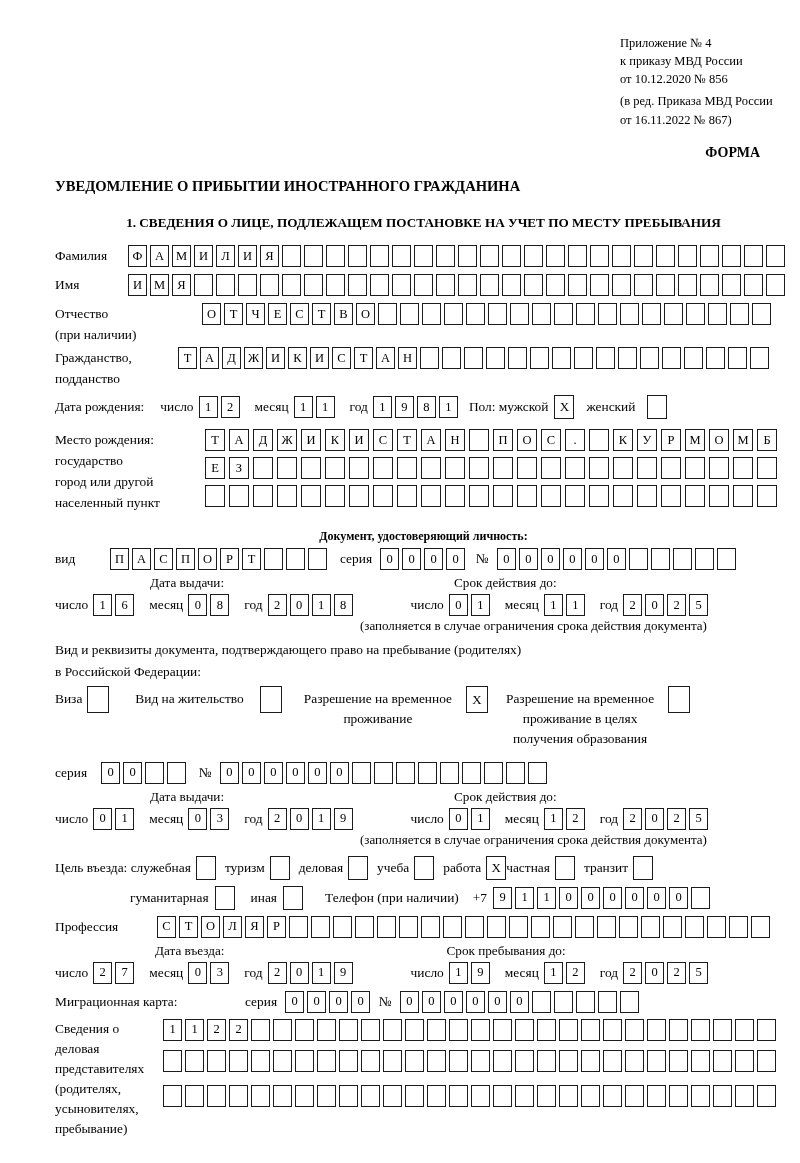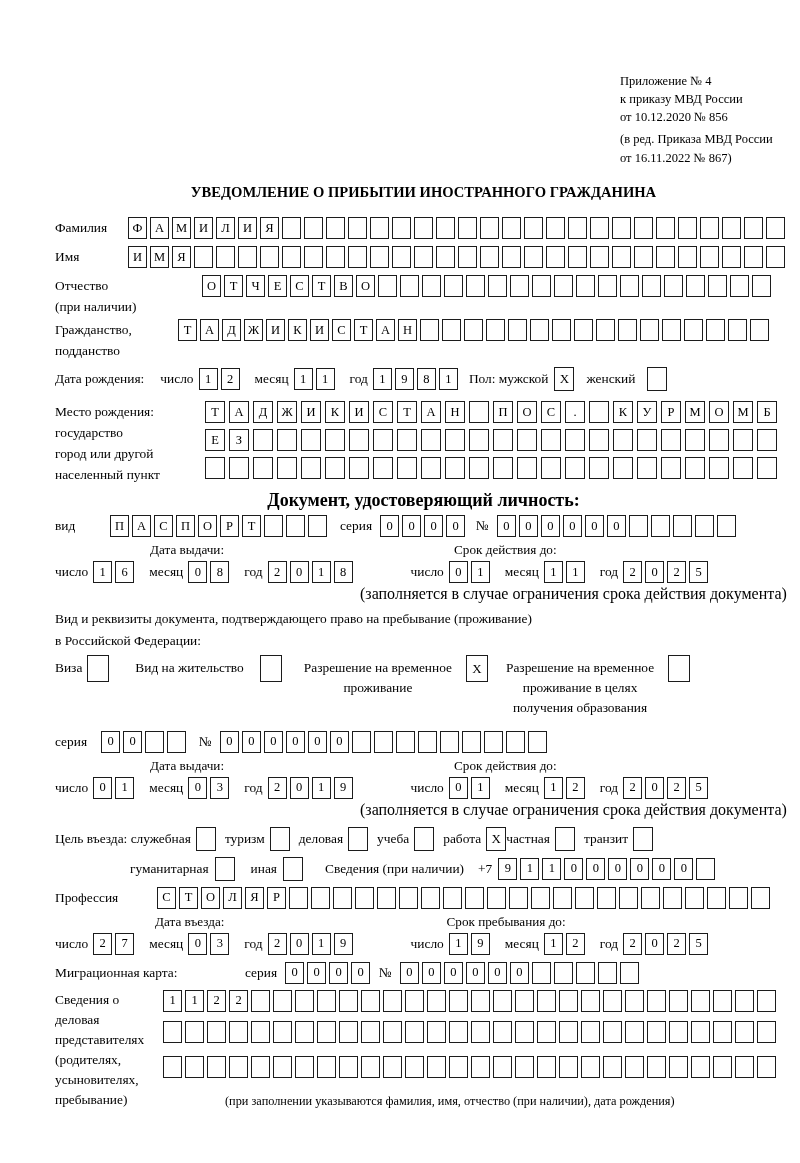--- a/index.html
+++ b/index.html
@@ -2,24 +2,24 @@
 <html><head>
 <meta charset="utf-8">
 <style>
   * { margin:0; padding:0; box-sizing:border-box; }
   html,body { background:#ffffff; }
   .page {
     width:800px; height:1163px; background:#fff; color:#000;
     font-family:"Liberation Serif","DejaVu Serif",serif;
     padding:34px 8px 0 55px; overflow:hidden; position:relative;
   }
-  .hdr { margin-left:565px; font-size:12.5px; line-height:1.45;margin-top:38px; }
+  .hdr { margin-left:565px; font-size:12.5px; line-height:1.45; }
   .hdr .ed { margin-top:4px; }
   .forma { text-align:right; margin-right:32px; margin-top:16px; font-weight:700; font-size:14px; }
-  .title { text-align:center; font-weight:700; font-size:14.6px; margin-top:14px; line-height:1.55; }
+  .title { font-weight:700; font-size:14.6px; margin-top:14px; line-height:1.55; }
   .blank-line { display:inline-block; width:52px; height:12px; border-bottom:1.8px solid #333; margin-left:10px; }
   .sec { text-align:center; font-weight:700; font-size:13.2px; margin-top:18px; }
   .row { display:flex; align-items:center; margin-top:6px; font-size:13.4px; }
   .row.top { align-items:flex-start; }
   .lbl { flex:none; }
   .mllbl { line-height:21px; }
   .boxes { display:inline-flex; flex-wrap:nowrap; }
   .bx {
     flex:none; width:19px; height:22px; border:1.5px solid #1c1c1c; margin-right:3px;
     display:inline-flex; align-items:center; justify-content:center; font-size:12.5px; background:#fff;
@@ -27,45 +27,47 @@
   .wide .bx { width:20px; margin-right:4px; }
   .cb {
     flex:none; width:20px; height:24px; border:1.5px solid #1c1c1c; background:#fff;
     display:inline-flex; align-items:center; justify-content:center; font-size:13px;
   }
   .cb.big { width:22px; height:27px; }
   .dateset { display:inline-flex; }
   .dgrp { display:inline-flex; align-items:center; }
   .dlbl { margin-right:5px; }
   .dual { display:flex; font-size:13.2px; margin-top:5px; }
-  .note { font-size:16px; margin-top:2px; margin-left:305px; }
-  .center-bold { text-align:center; font-weight:700; font-size:18px; margin-top:5px; }
+  .note { font-size:13px; margin-top:2px; margin-left:305px; }
+  .center-bold { text-align:center; font-weight:700; font-size:12px; margin-top:16px; }
   .optcol { display:inline-flex; flex-direction:column; text-align:center; line-height:1.5; }
   .w73 { width:73px; } .w147 { width:147px; } .w123 { width:123px; }
   .w150 { width:150px; } .w102 { width:102px; } .w180 { width:180px; } .w108 { width:108px; }
   .vgap { margin-top:6px; }
 </style>
 </head>
 <body>
 
 <div class="page">
 
   <div class="hdr">
     <div>Приложение № 4</div>
     <div>к приказу МВД России</div>
     <div>от 10.12.2020 № 856</div>
     <div class="ed">(в ред. Приказа МВД России</div>
     <div>от 16.11.2022 № 867)</div>
   </div>
 
+  <div class="forma">ФОРМА</div>
 
   <div class="title">
     <div>УВЕДОМЛЕНИЕ О ПРИБЫТИИ ИНОСТРАННОГО ГРАЖДАНИНА</div>
   </div>
 
+  <div class="sec">1. СВЕДЕНИЯ О ЛИЦЕ, ПОДЛЕЖАЩЕМ ПОСТАНОВКЕ НА УЧЕТ ПО МЕСТУ ПРЕБЫВАНИЯ</div>
 
   <div class="row" style="margin-top:14px">
     <span class="lbl w73">Фамилия</span>
     <span class="boxes">
         <span class="bx">Ф</span>
         <span class="bx">А</span>
         <span class="bx">М</span>
         <span class="bx">И</span>
         <span class="bx">Л</span>
         <span class="bx">И</span>
@@ -398,21 +400,21 @@
           <span class="bx">2</span>
           <span class="bx">0</span>
           <span class="bx">2</span>
           <span class="bx">5</span>
         </span>
       </span>
   </div>
   <div class="note">(заполняется в случае ограничения срока действия документа)</div>
 
   <div class="row" style="margin-top:8px">
-    <span>Вид и реквизиты документа, подтверждающего право на пребывание (проживание)</span>
+    <span>Вид и реквизиты документа, подтверждающего право на пребывание (родителях)</span>
   </div>
   <div class="row" style="">
     <span>в Российской Федерации:</span>
   </div>
 
   <div class="row top" style="margin-top:6px">
     <span class="lbl" style="margin-top:5px">Виза</span>
     <span class="cb big" style="margin-left:5px"></span>
     <span class="lbl" style="margin-left:26px;margin-top:5px">Вид на жительство</span>
     <span class="cb big" style="margin-left:16px"></span>
@@ -518,21 +520,21 @@
     <span class="cb" style="margin-left:5px"></span>
     <span class="lbl" style="margin-left:9px">транзит</span>
     <span class="cb" style="margin-left:5px"></span>
   </div>
 
   <div class="row" style="margin-top:6px">
     <span class="lbl" style="margin-left:75px">гуманитарная</span>
     <span class="cb" style="margin-left:6px"></span>
     <span class="lbl" style="margin-left:16px">иная</span>
     <span class="cb" style="margin-left:6px"></span>
-    <span class="lbl" style="margin-left:22px">Сведения (при наличии)</span>
+    <span class="lbl" style="margin-left:22px">Телефон (при наличии)</span>
     <span class="lbl" style="margin-left:14px">+7</span>
     <span class="boxes" style="margin-left:6px">
         <span class="bx">9</span>
         <span class="bx">1</span>
         <span class="bx">1</span>
         <span class="bx">0</span>
         <span class="bx">0</span>
         <span class="bx">0</span>
         <span class="bx">0</span>
         <span class="bx">0</span>
@@ -738,17 +740,16 @@
           <span class="bx"></span>
           <span class="bx"></span>
           <span class="bx"></span>
           <span class="bx"></span>
           <span class="bx"></span>
           <span class="bx"></span>
           <span class="bx"></span>
           <span class="bx"></span>
           <span class="bx"></span>
         </div>
-      <div style="font-size:12.3px;margin-top:12px;margin-left:62px">(при заполнении указываются фамилия, имя, отчество (при наличии), дата рождения)</div>
     </span>
   </div>
 
 </div>
 
 </body></html>

